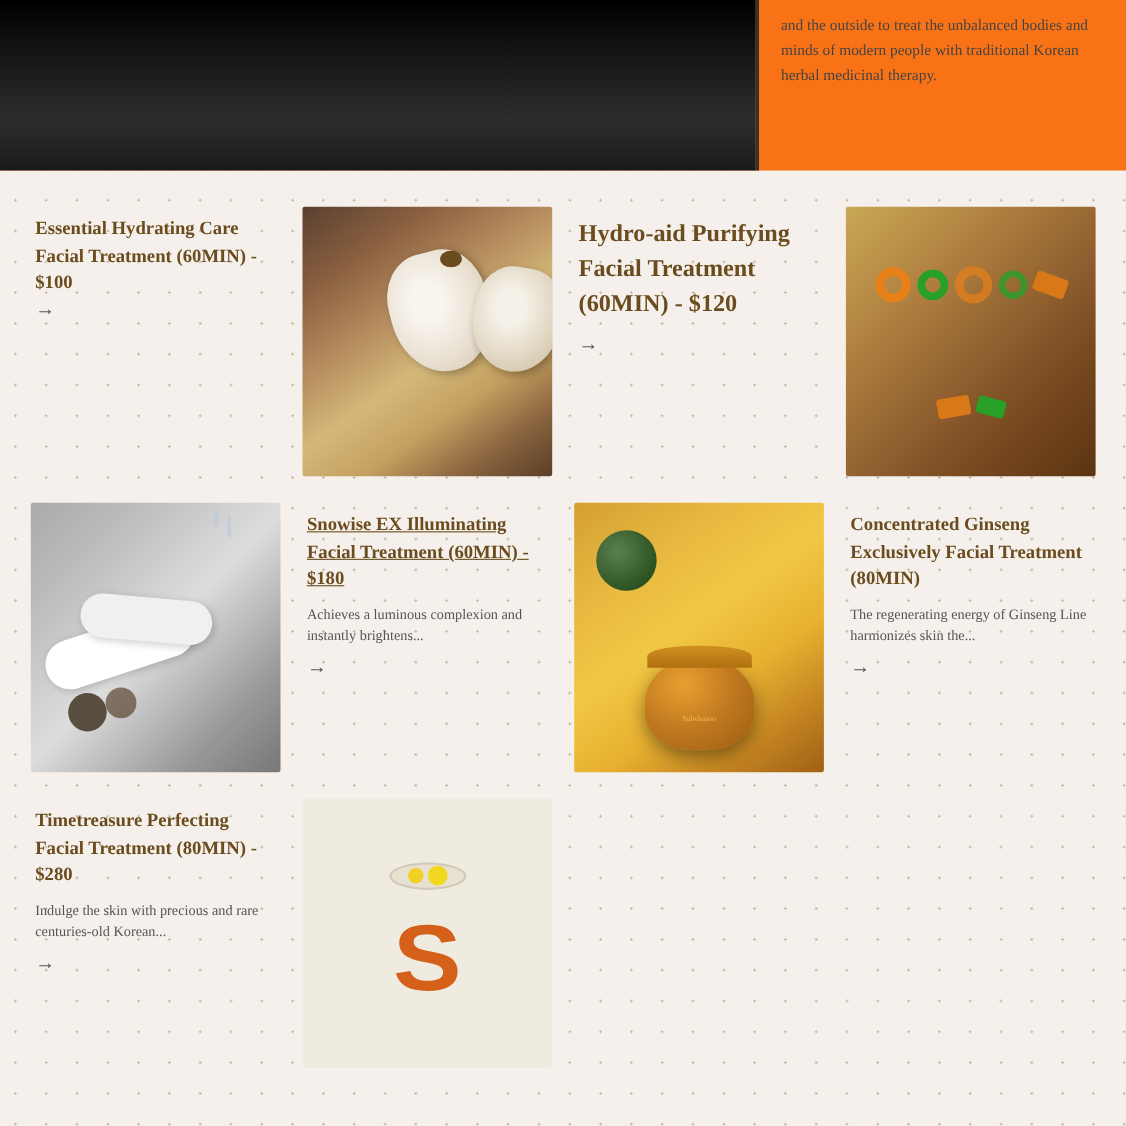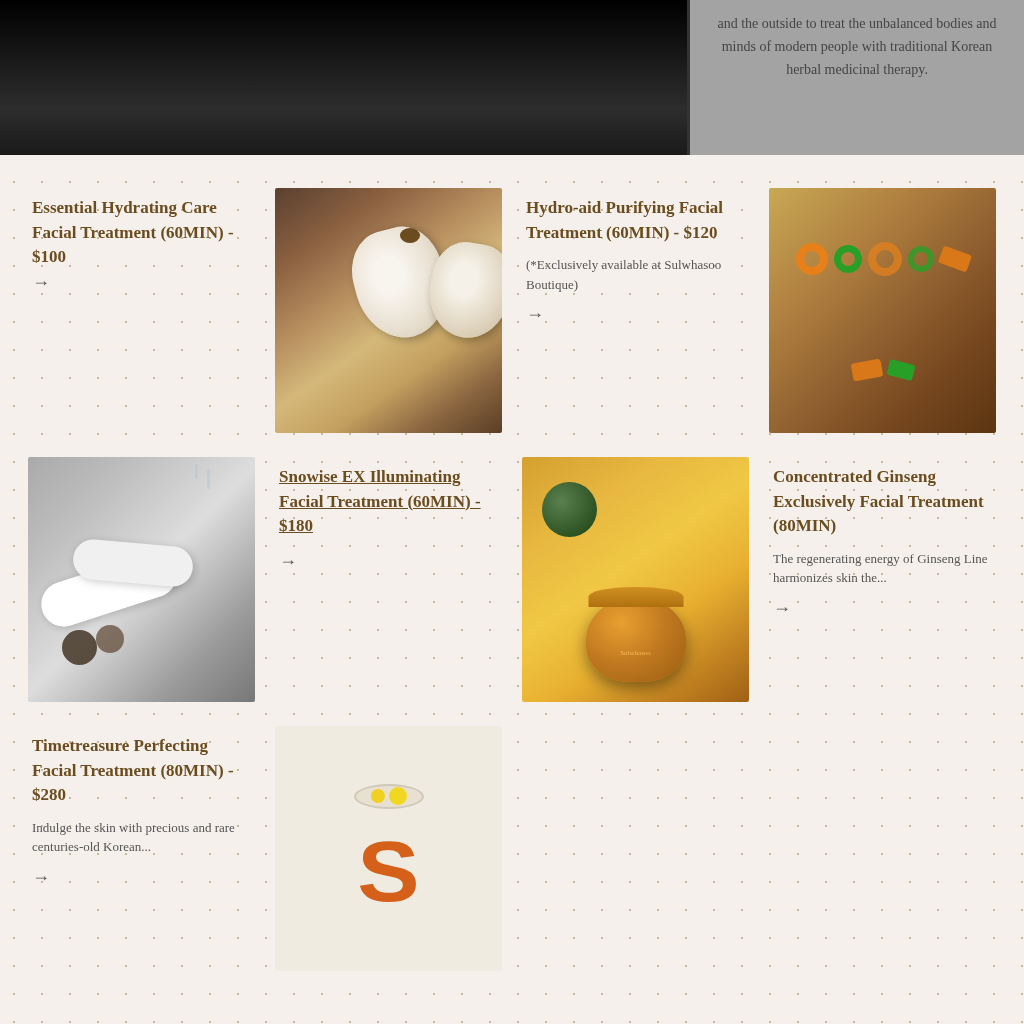--- a/index.html
+++ b/index.html
@@ -18,21 +18,21 @@
       width: 690px;
       height: 155px;
       background: linear-gradient(to bottom, #000 0%, #1a1a1a 40%, #2d2d2d 70%, #1a1a1a 100%);
       flex-shrink: 0;
       border-right: 3px solid #333;
     }
   </style>
 </head>
 <body>
 
-<div style="display:flex; width:100%; background:#a3a3a3;text-align:center;">
+<div style="display:flex; width:100%; background:#f97316;">
   <div class="top-bar-image"></div>
   <div style="flex:1; padding: 12px 20px; font-size:14px; line-height:1.65; color:#444;">
     <span>and the outside to treat the unbalanced bodies and minds of modern people with traditional Korean herbal medicinal therapy.</span>
   </div>
 </div>
 
 <div style="height:25px; background:transparent;"></div>
 
 <div style="padding: 0 18px 30px 18px;">
 
@@ -46,22 +46,21 @@
     <div style="padding:8px 10px;">
       <div style="width:100%; height:245px; background: linear-gradient(145deg, #5a4030 0%, #8a6040 20%, #b89060 40%, #d4b87a 55%, #c4a060 70%, #8a6540 85%, #5a3e25 100%); border-radius:2px; display:flex; align-items:center; justify-content:center; position:relative; overflow:hidden;">
 
         <div style="position:absolute; width:90px; height:110px; background:radial-gradient(ellipse at 40% 40%, #f8f4ee 20%, #e8dfd0 60%, #cdc0a8 100%); border-radius:42% 42% 52% 52%; top:40px; left:80px; transform:rotate(-15deg); box-shadow: 3px 3px 8px rgba(0,0,0,0.3);"></div>
         <div style="position:absolute; width:80px; height:95px; background:radial-gradient(ellipse at 40% 40%, #f5f1e8 20%, #e0d5c0 60%, #c8b898 100%); border-radius:42% 42% 52% 52%; top:55px; left:155px; transform:rotate(10deg); box-shadow: 3px 3px 8px rgba(0,0,0,0.3);"></div>
         <div style="position:absolute; width:20px; height:15px; background:#6b4c1e; border-radius:50%; top:40px; left:125px;"></div>
       </div>
     </div>
 
     <div style="padding:16px 14px;">
-      <div style="font-size:17px; font-weight:bold; color:#6b4c1e; line-height:1.45; margin-bottom:10px;">Hydro-aid Purifying Facial Treatment (60MIN) - $120</div>
-      <div style="font-size:13px; color:#555; line-height:1.5; margin-bottom:8px;">(*Exclusively available at Sulwhasoo Boutique)</div>
+      <div style="font-size:22px; font-weight:bold; color:#6b4c1e; line-height:1.45; margin-bottom:10px;">Hydro-aid Purifying Facial Treatment (60MIN) - $120</div>
       <span style="font-size:18px; color:#555; cursor:pointer;">→</span>
     </div>
 
     <div style="padding:8px 10px;">
       <div style="width:100%; height:245px; background: linear-gradient(135deg, #c8a855 0%, #b08040 30%, #906030 55%, #784820 75%, #5a3510 100%); border-radius:2px; display:flex; align-items:center; justify-content:center; gap:6px; flex-wrap:wrap; padding:15px; overflow:hidden;">
         <div style="width:32px;height:32px;border-radius:50%;border:8px solid #e8801a;"></div>
         <div style="width:28px;height:28px;border-radius:50%;border:7px solid #28a028;"></div>
         <div style="width:34px;height:34px;border-radius:50%;border:8px solid #e8801a; opacity:0.7;"></div>
         <div style="width:26px;height:26px;border-radius:50%;border:6px solid #28a028; opacity:0.8;"></div>
         <div style="width:30px;height:18px;background:#d87818;border-radius:3px; transform:rotate(20deg);"></div>
@@ -81,20 +80,21 @@
         <div style="position:absolute; width:35px; height:35px; background:#3a2a1a; border-radius:50%; bottom:15%; left:15%; opacity:0.8;"></div>
         <div style="position:absolute; width:28px; height:28px; background:#5a4530; border-radius:50%; bottom:20%; left:30%; opacity:0.7;"></div>
 
         <div style="position:absolute; top:5%; right:20%; width:3px; height:20px; background:rgba(180,200,220,0.6); border-radius:2px;"></div>
         <div style="position:absolute; top:3%; right:25%; width:3px; height:15px; background:rgba(180,200,220,0.5); border-radius:2px;"></div>
       </div>
     </div>
 
     <div style="padding:16px 14px;">
       <div style="font-size:17px; font-weight:bold; color:#6b4c1e; line-height:1.45; margin-bottom:10px;text-decoration:underline;">Snowise EX Illuminating Facial Treatment (60MIN) - $180</div>
+      <div style="font-size:13px; color:#555; line-height:1.5; margin-bottom:8px;">Achieves a luminous complexion and instantly brightens...</div>
       <span style="font-size:18px; color:#555; cursor:pointer;">→</span>
     </div>
 
     <div style="padding:8px 10px;">
       <div style="width:100%; height:245px; background:linear-gradient(145deg, #d4a030 0%, #e8b840 25%, #f0c845 45%, #e8b030 65%, #c08020 85%, #a06015 100%); border-radius:2px; display:flex; align-items:center; justify-content:center; position:relative; overflow:hidden;">
 
         <div style="position:absolute; bottom:20px; left:50%; transform:translateX(-50%); width:100px; height:85px; background:radial-gradient(ellipse at 35% 30%, #e8a030 0%, #c07820 50%, #9a5e10 100%); border-radius:50% 50% 42% 42%; box-shadow: 0 6px 15px rgba(0,0,0,0.4);"></div>
 
         <div style="position:absolute; bottom:95px; left:50%; transform:translateX(-50%); width:95px; height:20px; background:linear-gradient(to bottom, #d09020, #b07010); border-radius:48% 48% 0 0;"></div>
 

